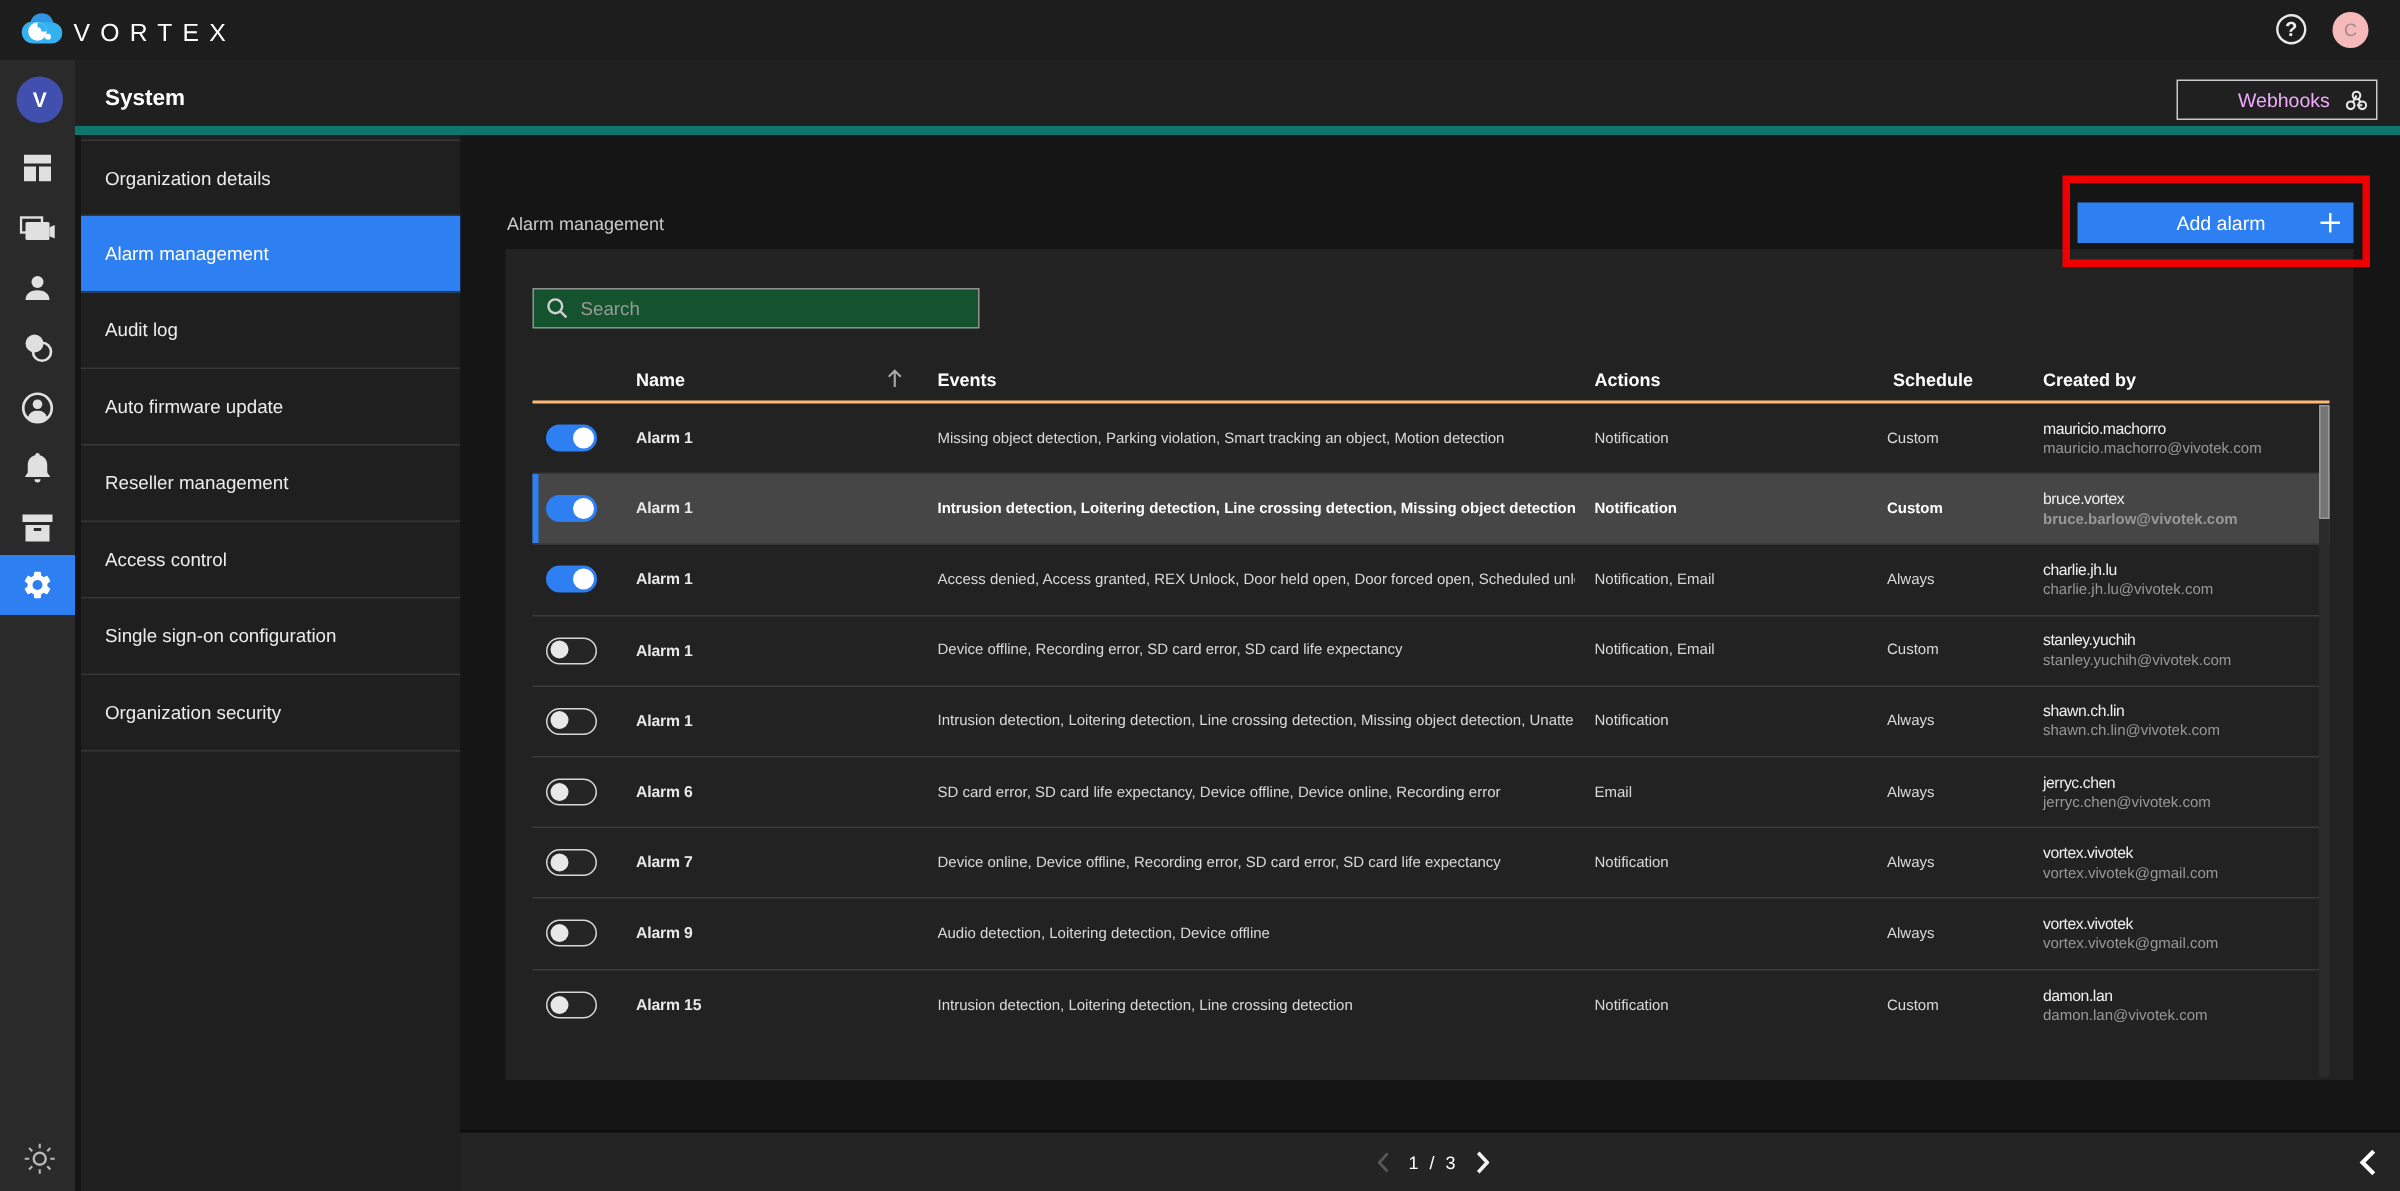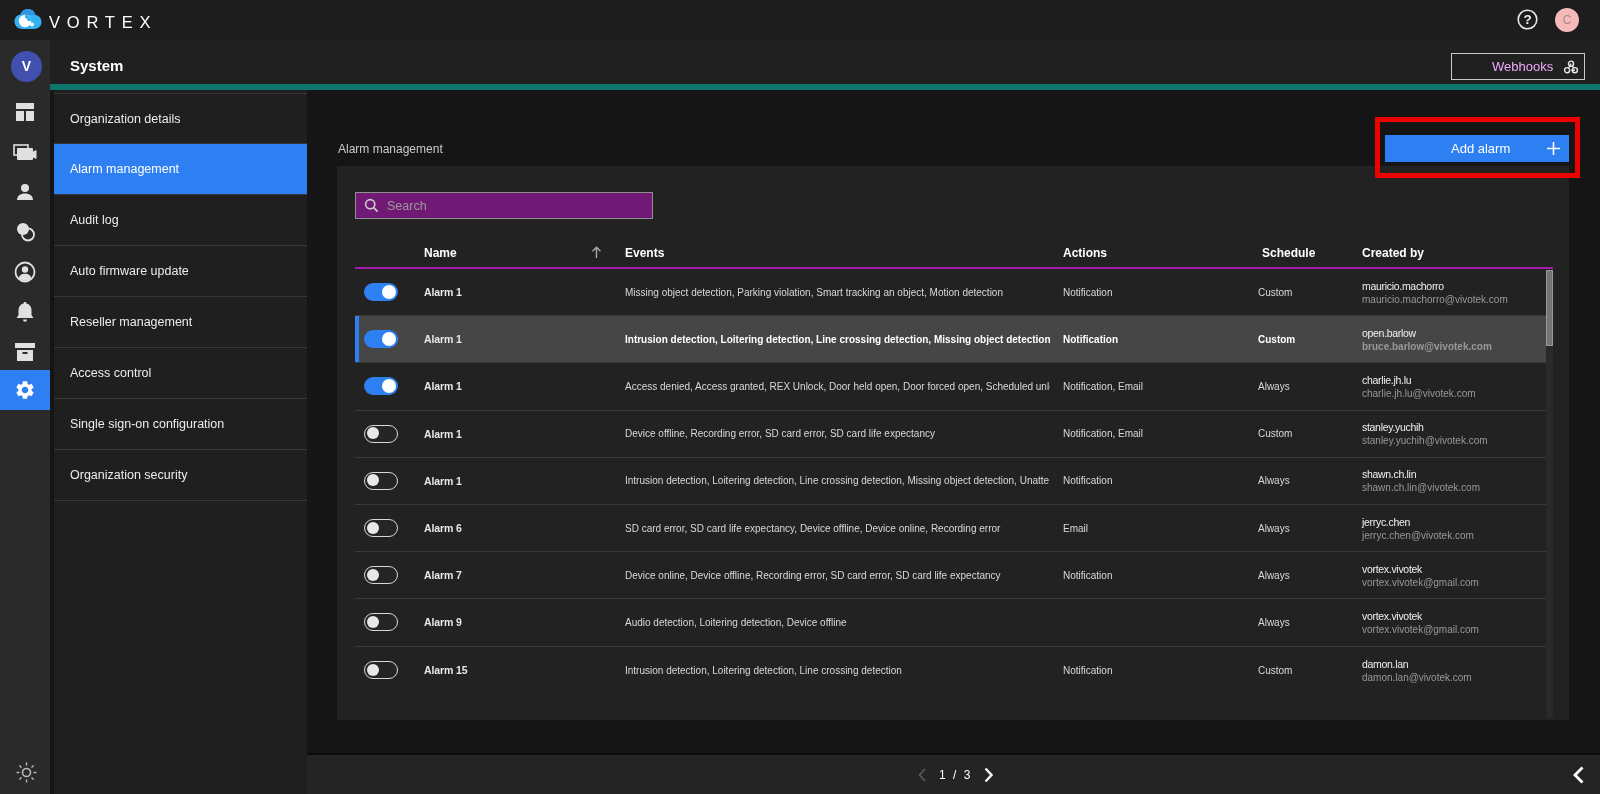--- a/index.html
+++ b/index.html
@@ -36,28 +36,28 @@
   
   #content { left:307px; top:90px; width:1293px; height:663px; background:#151515; }
   #amtitle { position:absolute; left:31px; top:52px; color:#cbcbcb; font-size:12px; }
   #redbox { position:absolute; left:1068px; top:27px; width:205px; height:61px; border:5px solid #ee0000; z-index:10; }
   #addalarm { position:absolute; left:1078px; top:45px; width:184px; height:27px; background:#2d7ff2; color:#fff; font-size:13px; }
   #addalarm .lbl { position:absolute; left:66px; top:6px; }
   #addalarm svg { position:absolute; right:8px; top:6px; }
 
   
   #panel { position:absolute; left:30px; top:76px; width:1232px; height:554px; background:#222222; }
-  #searchbox { position:absolute; left:18px; top:26px; width:298px; height:27px; background:#701a75; border:1px solid #8f8f8f; display:flex; align-items:center; }
+  #searchbox { position:absolute; left:18px; top:26px; width:298px; height:27px; background:#14532d; border:1px solid #8f8f8f; display:flex; align-items:center; }
   #searchbox span { color:#9a9a9a; font-size:12.5px; margin-left:8px; }
   #searchbox svg { margin-left:8px; }
 
   
   #table { position:absolute; left:18px; top:66px; width:1198px; }
   .th { position:absolute; top:14px; color:#fff; font-weight:bold; font-size:12px; }
-  #thead { position:relative; height:37px; border-bottom:2px solid #a21caf;text-align:right; }
+  #thead { position:relative; height:37px; border-bottom:2px solid #fdba74;text-align:right; }
   .row { position:relative; height:47.2px; border-bottom:1px solid #3a3a3a; color:#d9d9d9; }
   .row .cell { position:absolute; top:0; height:100%; display:flex; align-items:center; }
   .c-toggle { left:9px; }
   .c-name { left:69px; color:#e8e8e8; font-weight:bold; font-size:10.5px; letter-spacing:-0.1px; }
   .c-events { left:270px; width:425px; overflow:hidden; white-space:nowrap; font-size:10px; }
   .c-actions { left:708px; font-size:10px; }
   .c-sched { left:903px; font-size:10px; }
   .row .cell.c-created { left:1007px; width:185px; flex-direction:column; justify-content:center; align-items:flex-start; }
   .c-created .nm { font-size:10.5px; color:#f0f0f0; font-weight:normal; letter-spacing:-0.3px; }
   .c-created .em { font-size:10px; color:#989898; margin-top:2px; }
@@ -237,21 +237,21 @@
         </div>
         <div class="row rowsel">
           <div class="cell c-toggle">
             <div class="tg on"></div>
           </div>
           <div class="cell c-name">Alarm 1</div>
           <div class="cell c-events">Intrusion detection, Loitering detection, Line crossing detection, Missing object detection,</div>
           <div class="cell c-actions">Notification</div>
           <div class="cell c-sched">Custom</div>
           <div class="cell c-created">
-            <span class="nm">open.barlow</span>
+            <span class="nm">bruce.vortex</span>
             <span class="em">bruce.barlow@vivotek.com</span>
           </div>
         </div>
         <div class="row">
           <div class="cell c-toggle">
             <div class="tg on"></div>
           </div>
           <div class="cell c-name">Alarm 1</div>
           <div class="cell c-events">Access denied, Access granted, REX Unlock, Door held open, Door forced open, Scheduled unlock</div>
           <div class="cell c-actions">Notification, Email</div>

